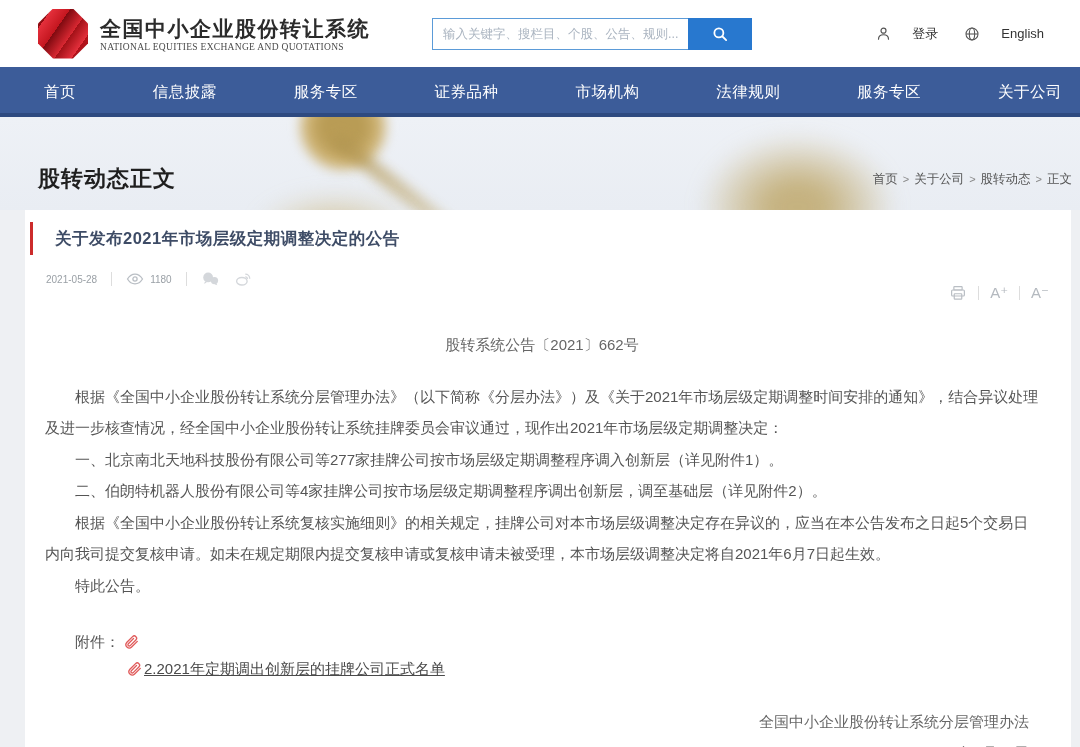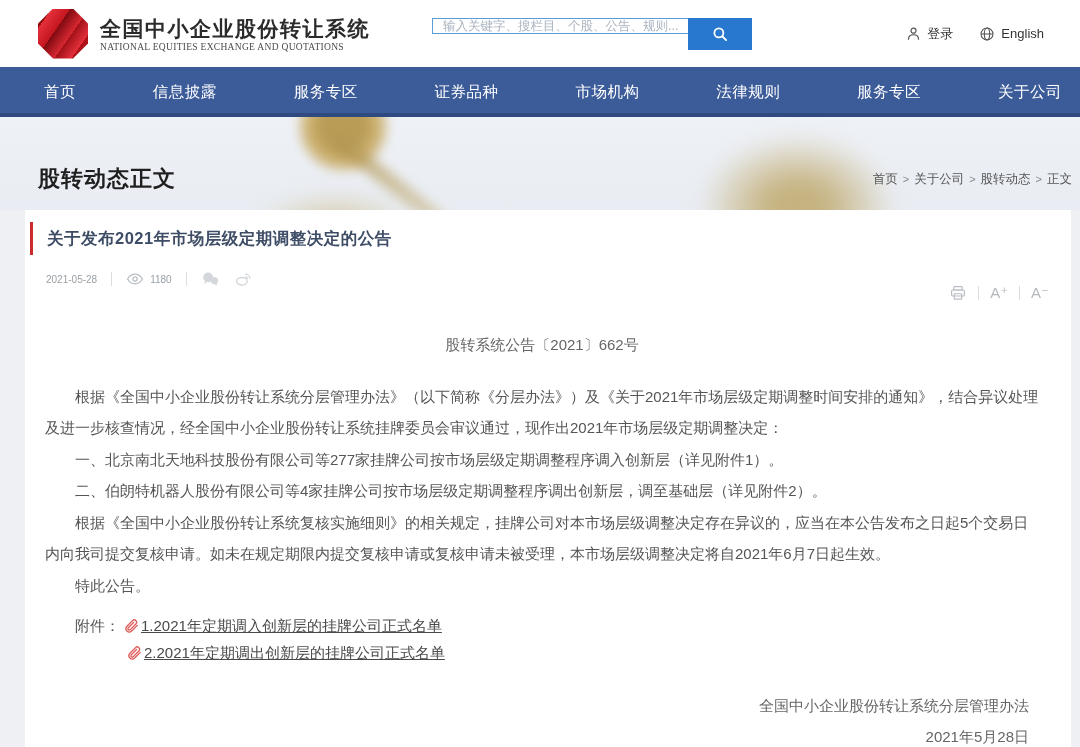--- a/index.html
+++ b/index.html
@@ -12,28 +12,28 @@
   .logo-mark { width:50px; height:50px; flex:0 0 50px;
     clip-path:polygon(30% 0,70% 0,100% 30%,100% 70%,70% 100%,30% 100%,0 70%,0 30%);
     background:
       linear-gradient(125deg,#8f0c12 0%,#8f0c12 16%,#e5303c 16%,#c4161f 38%,#7e0a10 38%,#d92832 60%,#a11117 60%,#e5303c 80%,#b0121a 80%);
   }
   .logo-text { margin-left:12px; }
   .logo-cn { font-size:21px; font-weight:bold; color:#2b2b2b; letter-spacing:1.5px; line-height:26px;}
   .logo-en { font-size:9.5px; color:#4a4a4a; letter-spacing:0.3px;font-family:Liberation Serif, serif; }
 
   .search { display:flex; margin-left:62px; height:32px; }
-  .search input { width:256px; height:16px; border:1px solid #5b9bd8; border-right:none;
+  .search input { width:256px; height:32px; border:1px solid #5b9bd8; border-right:none;
     padding:0 10px; font-size:12.5px; color:#333; outline:none; }
   .search input::placeholder { color:#aab4c0; }
   .search button { width:64px; height:32px; border:none; background:#2878cf; cursor:pointer;
     display:flex; align-items:center; justify-content:center; }
 
   .header-right { margin-left:auto; display:flex; align-items:center; gap:26px; }
-  .header-right a { display:flex; align-items:center; gap:6px; font-size:13px; color:#333;
+  .header-right a { display:flex; align-items:center; gap:21px; font-size:13px; color:#333;
     text-decoration:none; cursor:pointer; }
 
   
   .main-nav { height:50px; background:#3c5c99; display:flex; align-items:center;
     justify-content:space-between; padding:0 14px 0 40px;
     box-shadow:inset 0 -4px 0 #2e4a80; }
   .nav-item { color:#fff; font-size:15.5px; text-decoration:none; cursor:pointer; padding:0 4px;
     letter-spacing:0.5px; }
 
   
@@ -50,39 +50,39 @@
   .b4 { left:245px; top:70px; width:180px; height:85px; border-radius:50%; filter:blur(10px);
     background:radial-gradient(ellipse,rgba(198,173,108,.55) 12%,rgba(198,173,108,0) 65%); }
   .banner-title { position:absolute; left:38px; bottom:16px; font-size:22px; font-weight:bold;
     color:#1f1f1f; letter-spacing:1px; }
   .breadcrumb { position:absolute; right:8px; bottom:22px; font-size:12.5px; color:#555; }
   .breadcrumb a { color:#555; text-decoration:none; cursor:pointer; }
   .breadcrumb .sep { color:#888; margin:0 5px; font-size:11px; }
 
   
   .content { position:relative; margin:0 9px 0 25px; height:537px; background:#fff; }
-  .article-head { display:flex; align-items:center; gap:14px; padding:12px 0 0 5px; }
+  .article-head { display:flex; align-items:center; gap:22px; padding:12px 0 0 5px; }
   .red-bar { width:3px; height:33px; background:#cc2b2b; flex:0 0 3px; }
   .article-title { font-size:16.5px; font-weight:600; color:#3e4c66; letter-spacing:0.5px; }
 
   .meta-row { display:flex; align-items:center; margin:16px 0 0 21px; font-size:10px; color:#9aa0a6; }
   .meta-row .vbar { width:1px; height:14px; background:#ddd; margin:0 14px; display:inline-block; }
   .views { display:flex; align-items:center; gap:6px; }
   .share-icons { display:flex; align-items:center; gap:14px; }
   .share-icons svg, .meta-right svg { cursor:pointer; }
   .meta-right { position:absolute; right:22px; top:74px; display:flex; align-items:center;
     font-size:15px; color:#b4b9bf; }
   .meta-right .vbar { width:1px; height:14px; background:#ddd; margin:0 11px; display:inline-block; }
   .font-btn { cursor:pointer; color:#b4b9bf; }
 
   .article-body { padding:0 32px 0 20px; font-size:15px; color:#555; line-height:31.5px; }
   .doc-number { text-align:center; margin-top:42px; margin-bottom:20px; color:#666; }
   .para { text-indent:2em; }
 
-  .attachments { margin-top:11px; }
+  .attachments { margin-top:27px; }
   .att-row { display:flex; align-items:center; height:27px; margin-left:2em; }
   .att-row.second { margin-left:calc(2em + 48px);text-align:center; }
   .att-label { color:#555; }
   .att-row svg { margin:0 2px 0 3px; flex:0 0 16px; }
   .att-row a { color:#4a4a4a; text-decoration:underline; cursor:pointer; }
 
   .signature { margin-top:24px; text-align:right; padding-right:10px; color:#666; }
   .signature p { line-height:31px; }
 </style>
 </head>
@@ -199,21 +199,20 @@
     <p class="para">二、伯朗特机器人股份有限公司等4家挂牌公司按市场层级定期调整程序调出创新层，调至基础层（详见附件2）。</p>
     <p class="para">根据《全国中小企业股份转让系统复核实施细则》的相关规定，挂牌公司对本市场层级调整决定存在异议的，应当在本公告发布之日起5个交易日内向我司提交复核申请。如未在规定期限内提交复核申请或复核申请未被受理，本市场层级调整决定将自2021年6月7日起生效。</p>
     <p class="para">特此公告。</p>
 
     <div class="attachments">
       <div class="att-row">
         <span class="att-label">附件：</span>
         <svg width="16" height="16" viewBox="0 0 24 24" fill="none" stroke="#e05a5a" stroke-width="2" stroke-linecap="round">
           <path d="M21.44 11.05l-8.49 8.49a5 5 0 01-7.07-7.07l8.49-8.49a3.5 3.5 0 014.95 4.95l-8.49 8.49a2 2 0 01-2.83-2.83l7.78-7.78"></path>
         </svg>
-        <a>1.2021年定期调入创新层的挂牌公司正式名单</a>
       </div>
       <div class="att-row second">
         <svg width="16" height="16" viewBox="0 0 24 24" fill="none" stroke="#e05a5a" stroke-width="2" stroke-linecap="round">
           <path d="M21.44 11.05l-8.49 8.49a5 5 0 01-7.07-7.07l8.49-8.49a3.5 3.5 0 014.95 4.95l-8.49 8.49a2 2 0 01-2.83-2.83l7.78-7.78"></path>
         </svg>
         <a>2.2021年定期调出创新层的挂牌公司正式名单</a>
       </div>
     </div>
 
     <div class="signature">

